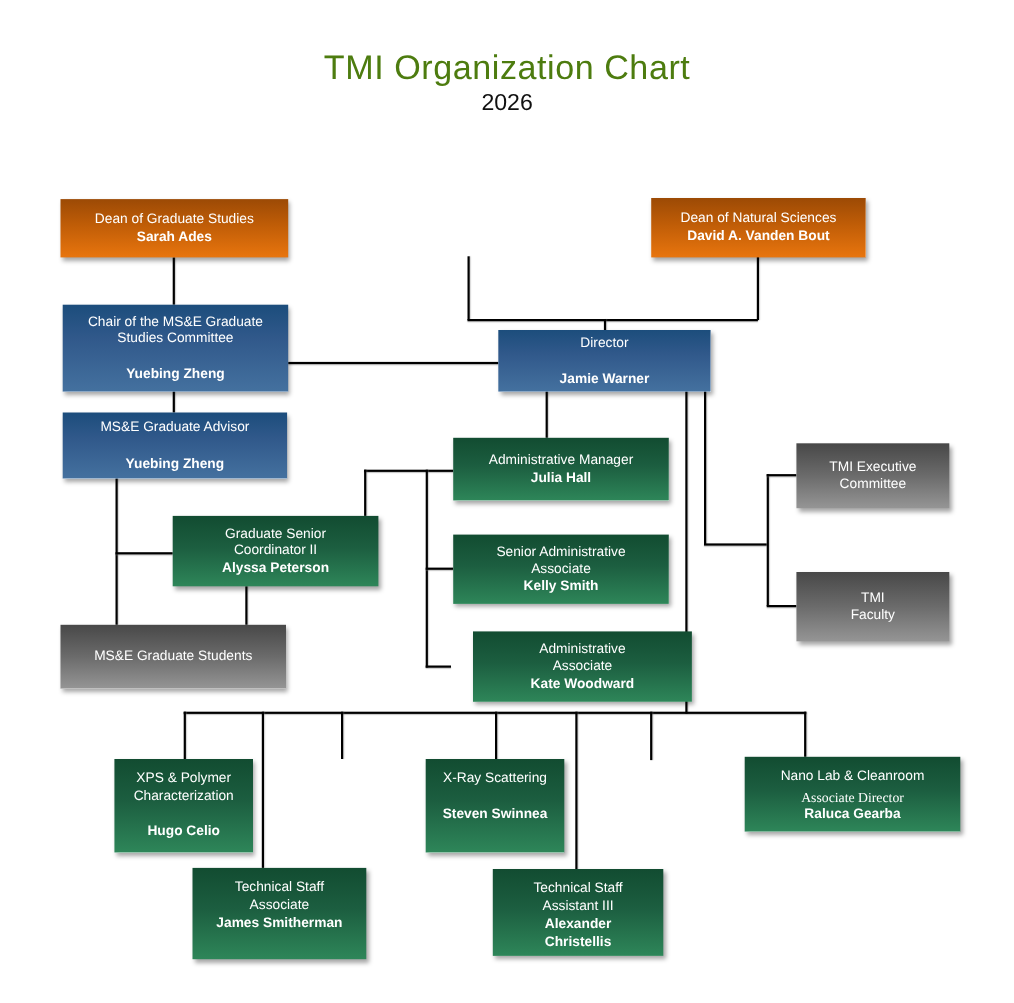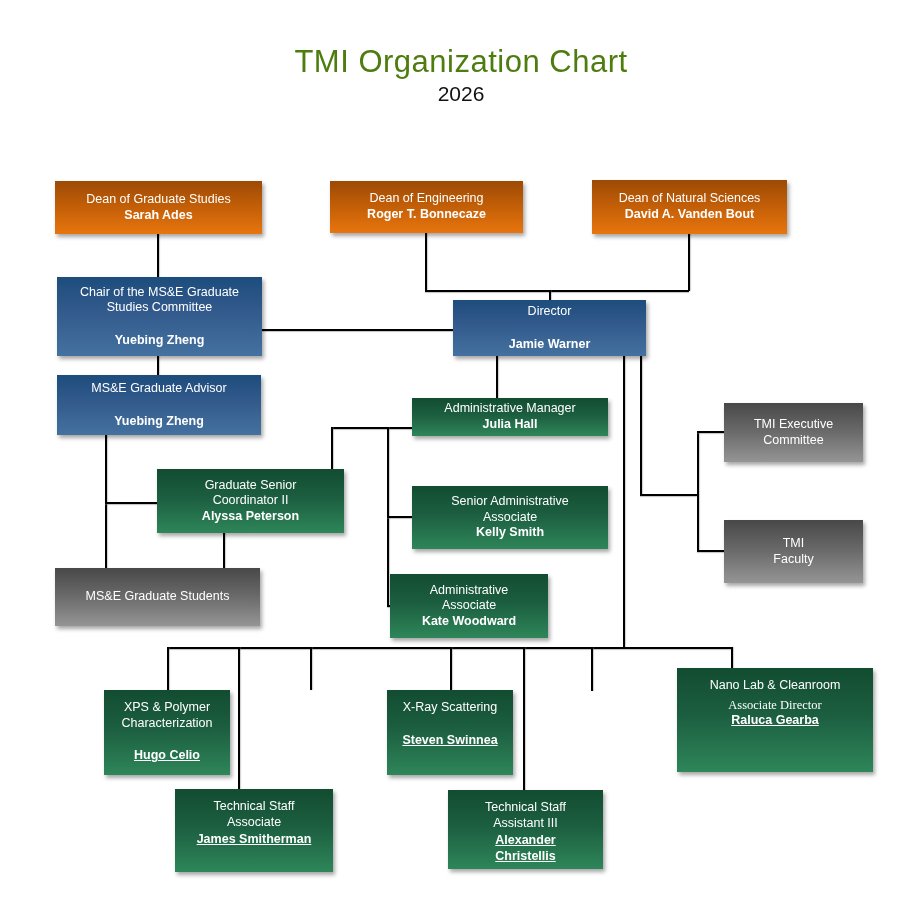--- a/index.html
+++ b/index.html
@@ -16,21 +16,21 @@
        justify-content:center;text-align:center;color:#fff;font-size:12.5px;
        line-height:1.25;box-shadow:2px 3px 4px rgba(0,0,0,.35);box-sizing:border-box;
        padding:4px 15px;}
   .box .role{white-space:pre-line;}
   .box .name{white-space:pre-line;font-weight:bold;}
   .orange{background:linear-gradient(180deg,#9c4a05 0%,#c05d07 45%,#e8750e 100%);}
   .blue{background:linear-gradient(180deg,#1c4d7c 0%,#31598b 40%,#44719f 100%);gap:17px;}
   .green{background:linear-gradient(180deg,#124c31 0%,#1c5e40 45%,#2e8659 100%);}
   .gray{background:linear-gradient(180deg,#484848 0%,#6b6b6b 50%,#959595 100%);}
   .facility{justify-content:flex-start;padding-top:10px;}
-  .facility .name{margin-top:17px;text-decoration:underline;}
+  .facility .name{margin-top:17px;}
   .facility.tem .name{margin-top:36px;}
   .facility.nano .sub{margin-top:4px;font-family:Liberation Serif, serif;}
   .facility.nano .name{margin-top:0;text-align:center;}
   .facility.tech .name{margin-top:2px;}
 </style>
 </head>
 <body>
 
 <div class="page">
 
@@ -65,53 +65,49 @@
   <div class="line v" style="left:310px;top:647px;height:43px"></div>
   <div class="line v" style="left:450px;top:647px;height:43px"></div>
   <div class="line v" style="left:523px;top:647px;height:143px"></div>
   <div class="line v" style="left:591px;top:647px;height:44px"></div>
   <div class="line v" style="left:731px;top:647px;height:41px"></div>
 
   <div class="box orange" style="left:55px;top:181px;width:207px;height:53px">
     <span class="role">Dean of Graduate Studies</span>
     <span class="name">Sarah Ades</span>
   </div>
-  <div class="box orange" style="left:330px;top:181px;width:193px;height:52px">
-    <span class="role">Dean of Engineering</span>
-    <span class="name">Roger T. Bonnecaze</span>
-  </div>
   <div class="box orange" style="left:592px;top:180px;width:195px;height:54px">
     <span class="role">Dean of Natural Sciences</span>
     <span class="name">David A. Vanden Bout</span>
   </div>
 
   <div class="box blue" style="left:57px;top:277px;width:205px;height:79px">
     <span class="role">Chair of the MS&amp;E Graduate
 Studies Committee</span>
     <span class="name">Yuebing Zheng</span>
   </div>
   <div class="box blue" style="left:453px;top:300px;width:193px;height:56px">
     <span class="role">Director</span>
     <span class="name">Jamie Warner</span>
   </div>
   <div class="box blue" style="left:57px;top:375px;width:204px;height:60px">
     <span class="role">MS&amp;E Graduate Advisor</span>
     <span class="name">Yuebing Zheng</span>
   </div>
 
-  <div class="box green" style="left:412px;top:398px;width:196px;height:38px">
+  <div class="box green" style="left:412px;top:398px;width:196px;height:57px">
     <span class="role">Administrative Manager</span>
     <span class="name">Julia Hall</span>
   </div>
   <div class="box green" style="left:412px;top:486px;width:196px;height:63px">
     <span class="role">Senior Administrative
 Associate</span>
     <span class="name">Kelly Smith</span>
   </div>
-  <div class="box green" style="left:390px;top:574px;width:158px;height:64px">
+  <div class="box green" style="left:430px;top:574px;width:199px;height:64px">
     <span class="role">Administrative
 Associate</span>
     <span class="name">Kate Woodward</span>
   </div>
   <div class="box green" style="left:157px;top:469px;width:187px;height:64px">
     <span class="role">Graduate Senior
 Coordinator II</span>
     <span class="name">Alyssa Peterson</span>
   </div>
 
@@ -129,21 +125,21 @@
 
   <div class="box green facility" style="left:104px;top:690px;width:126px;height:85px">
     <span class="role">XPS &amp; Polymer
 Characterization</span>
     <span class="name">Hugo Celio</span>
   </div>
   <div class="box green facility" style="left:387px;top:690px;width:126px;height:85px">
     <span class="role">X-Ray Scattering</span>
     <span class="name">Steven Swinnea</span>
   </div>
-  <div class="box green facility nano" style="left:677px;top:668px;width:196px;height:104px">
+  <div class="box green facility nano" style="left:677px;top:688px;width:196px;height:68px">
     <span class="role">Nano Lab &amp; Cleanroom</span>
     <span class="role sub">Associate Director</span>
     <span class="name">Raluca Gearba</span>
   </div>
 
   <div class="box green facility tech" style="left:175px;top:789px;width:158px;height:83px">
     <span class="role">Technical Staff
 Associate</span>
     <span class="name">James Smitherman</span>
   </div>

